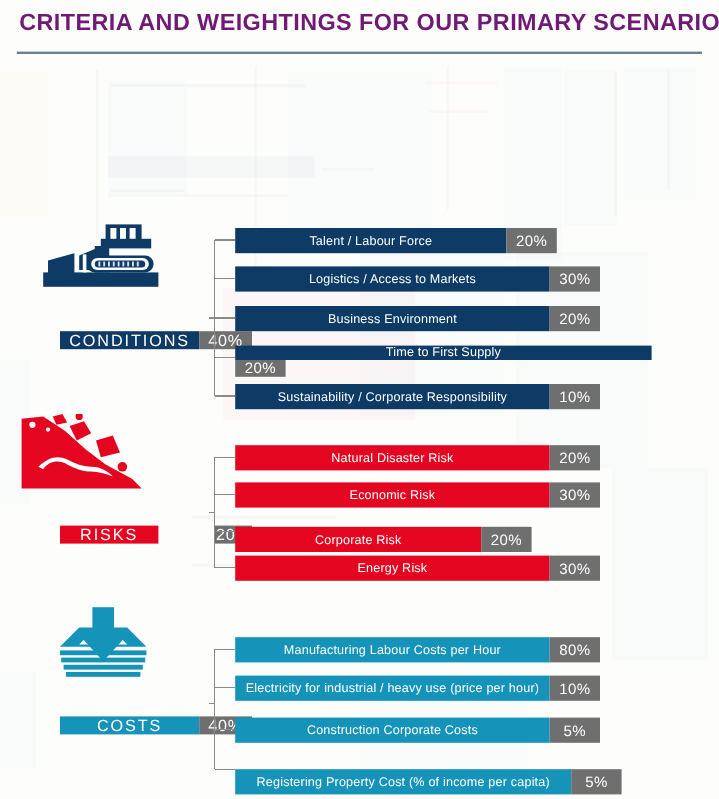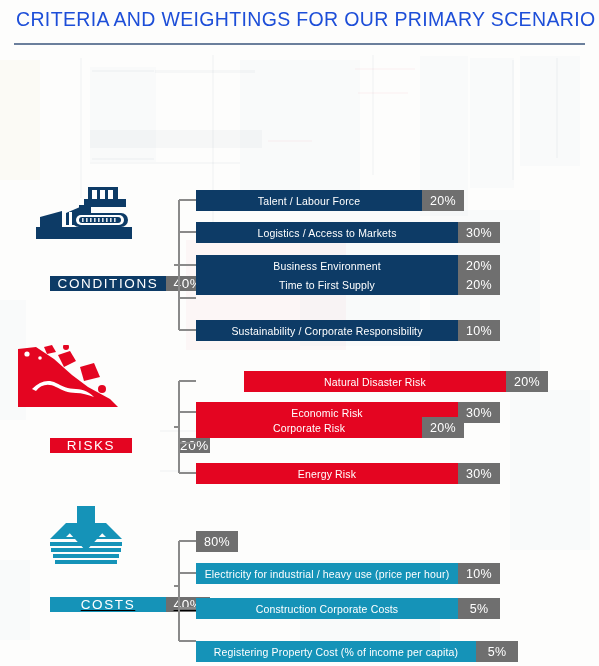--- a/index.html
+++ b/index.html
@@ -14,21 +14,21 @@
   #bg-texture{position:absolute;inset:0;overflow:hidden;pointer-events:none;}
   #bg-texture .gb{position:absolute;background:#2d4a6d;opacity:.030;}
   #bg-texture .gr{position:absolute;background:#d0021b;opacity:.028;}
   #bg-texture .gy{position:absolute;background:#c9a227;opacity:.030;}
   #bg-texture .gl{position:absolute;background:#4a6f96;opacity:.022;}
 
   
   #title-bar{position:absolute;left:0;top:0;width:599px;height:50px;}
   #page-title{
     position:absolute;left:16px;top:8px;
-    font-size:19.5px;font-weight:normal;color:#1d4ed8;
+    font-size:19.5px;font-weight:bold;color:#701a75;
     letter-spacing:.35px;white-space:nowrap;
   }
   #title-rule{
     position:absolute;left:14px;top:43px;width:571px;height:2px;
     background:#6b7f9c;
   }
 
   
   .group{position:absolute;left:0;width:599px;}
   #group-conditions{top:186px;height:148px;}
@@ -168,21 +168,21 @@
     <div class="bar-pct">20%</div>
   </div>
   <div class="bar-row" style="left:196px;top:36px;width:304px;">
     <div class="bar-label">Logistics / Access to Markets</div>
     <div class="bar-pct">30%</div>
   </div>
   <div class="bar-row" style="left:196px;top:69px;width:304px;">
     <div class="bar-label">Business Environment</div>
     <div class="bar-pct">20%</div>
   </div>
-  <div class="bar-row" style="left:196px;top:88px;width:304px;">
+  <div class="bar-row" style="left:196px;top:102px;width:347px;flex-direction:column;">
     <div class="bar-label">Time to First Supply</div>
     <div class="bar-pct">20%</div>
   </div>
   <div class="bar-row" style="left:196px;top:134px;width:304px;justify-content:space-between;">
     <div class="bar-label">Sustainability / Corporate Responsibility</div>
     <div class="bar-pct">10%</div>
   </div>
 </div>
 
 <div class="group t-red" id="group-risks">
@@ -211,29 +211,29 @@
     <g stroke="#8a8a8a" stroke-width="1.1" fill="none" shape-rendering="crispEdges">
       <line x1="1" y1="79" x2="6" y2="79"></line>
       <line x1="6" y1="33" x2="6" y2="125"></line>
       <line x1="6" y1="33" x2="23" y2="33"></line>
       <line x1="6" y1="64" x2="23" y2="64"></line>
       <line x1="6" y1="95" x2="23" y2="95"></line>
       <line x1="6" y1="125" x2="23" y2="125"></line>
     </g>
   </svg>
 
-  <div class="bar-row" style="left:196px;top:23px;width:304px;margin-left:48px;">
+  <div class="bar-row" style="left:196px;top:23px;width:304px;">
     <div class="bar-label">Natural Disaster Risk</div>
     <div class="bar-pct">20%</div>
   </div>
   <div class="bar-row" style="left:196px;top:54px;width:304px;justify-content:space-between;">
     <div class="bar-label">Economic Risk</div>
     <div class="bar-pct">30%</div>
   </div>
-  <div class="bar-row" style="left:196px;top:69px;width:268px;justify-content:center;">
+  <div class="bar-row" style="left:196px;top:91px;width:247px;justify-content:center;">
     <div class="bar-label">Corporate Risk</div>
     <div class="bar-pct">20%</div>
   </div>
   <div class="bar-row" style="left:196px;top:115px;width:304px;">
     <div class="bar-label">Energy Risk</div>
     <div class="bar-pct">30%</div>
   </div>
 </div>
 
 <div class="group t-teal" id="group-costs">
@@ -244,37 +244,38 @@
       <path d="M28 22 L72 22 L50 46 Z"></path>
       <path d="M14 34 L30 18 L42 18 L42 26 L36 26 L30 32 L70 32 L64 26 L58 26 L58 18 L70 18 L86 34 Z"></path>
       <rect x="14" y="37" width="72" height="4"></rect>
       <rect x="15" y="43" width="70" height="4"></rect>
       <rect x="17" y="49" width="66" height="4"></rect>
       <rect x="19" y="55" width="62" height="4"></rect>
     </g>
     <path fill="#ffffff" d="M33 24 L67 24 L50 42 Z" opacity="0"></path>
   </svg>
 
-  <div class="cat-block" style="left:14px;top:55px;width:160px;height:52px;text-decoration:underline;">
+  <div class="cat-block" style="left:14px;top:55px;width:160px;height:52px;">
     <div class="cat-main" style="width:116px;">COSTS</div>
     <div class="cat-weight">40%</div>
   </div>
 
   <svg class="connector" style="left:173px;top:0px;" width="24" height="148">
     <g stroke="#8a8a8a" stroke-width="1.1" fill="none" shape-rendering="crispEdges">
       <line x1="1" y1="81" x2="6" y2="81"></line>
       <line x1="6" y1="36" x2="6" y2="136"></line>
       <line x1="6" y1="36" x2="23" y2="36"></line>
       <line x1="6" y1="68" x2="23" y2="68"></line>
       <line x1="6" y1="103" x2="23" y2="103"></line>
       <line x1="6" y1="136" x2="23" y2="136"></line>
     </g>
   </svg>
 
   <div class="bar-row" style="left:196px;top:26px;width:304px;">
+    <div class="bar-label">Manufacturing Labour Costs per Hour</div>
     <div class="bar-pct">80%</div>
   </div>
   <div class="bar-row" style="left:196px;top:58px;width:304px;">
     <div class="bar-label">Electricity for industrial / heavy use (price per hour)</div>
     <div class="bar-pct">10%</div>
   </div>
   <div class="bar-row" style="left:196px;top:93px;width:304px;">
     <div class="bar-label">Construction Corporate Costs</div>
     <div class="bar-pct">5%</div>
   </div>

